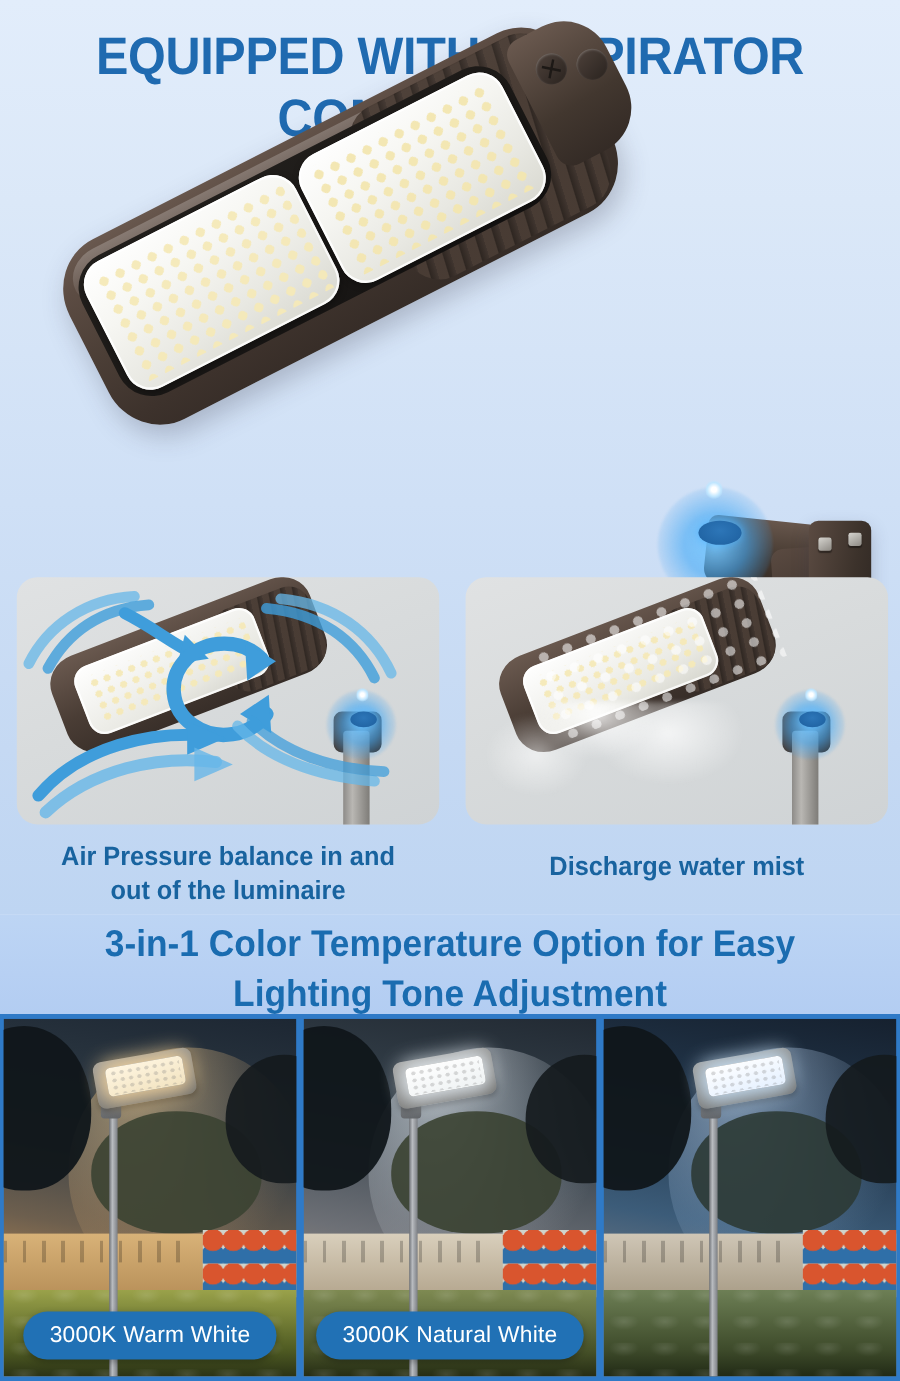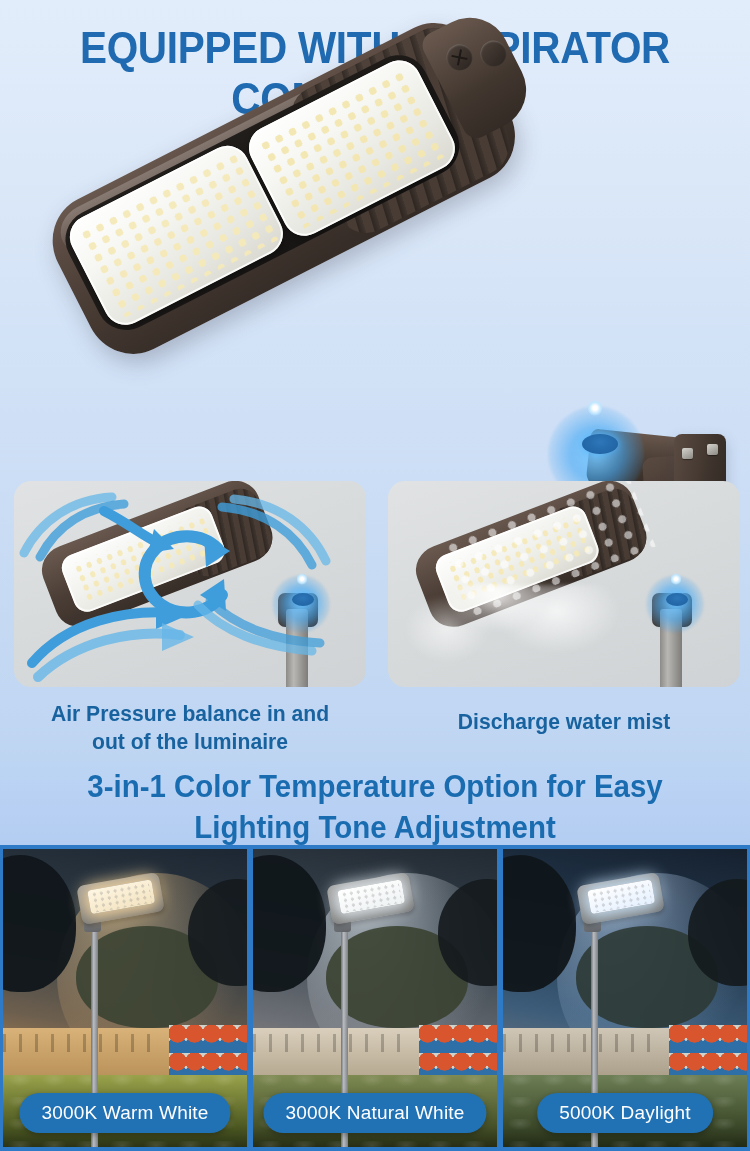--- a/index.html
+++ b/index.html
@@ -470,17 +470,16 @@
       <div class="tree right"></div>
       <div class="wall"></div>
       <div class="mural"></div>
       <div class="tree left"></div>
       <div class="hedge"></div>
       <div class="lamp-pole"></div>
       <div class="lamp-knuckle"></div>
       <div class="lamp-head">
         <div class="lamp-lens"></div>
       </div>
-      <div class="badge">5000K Daylight</div>
     </div>
 
   </div>
 </div>
 
 </body></html>

